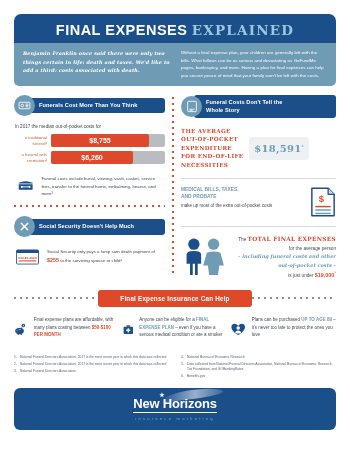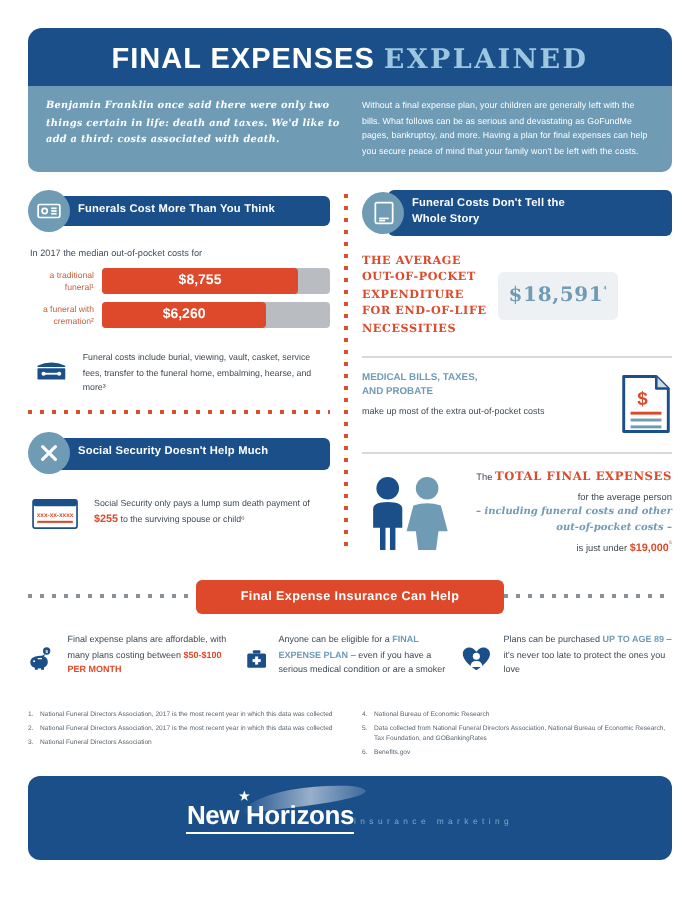--- a/index.html
+++ b/index.html
@@ -133,21 +133,21 @@
   
   .foot { display: flex; margin-top: 12px; gap: 12px; }
   .foot-col { flex: 1; }
   .fn { display: flex; font-size: 3.3px; color: #5a6570; line-height: 1.55; margin-bottom: 2px; }
   .fn-num { width: 6px; flex: 0 0 auto; }
 
   
   .logo-band {
     background: #1b4f8a; border-radius: 6px; margin-top: 7px;
     height: 42px; display: flex; align-items: center; justify-content: center;
-    flex-direction: row;
+    flex-direction: column;
   }
   .logo-main {
     color: #fff; font-size: 13px; font-weight: bold; letter-spacing: -.2px;
     border-bottom: 1.5px solid #fff; padding-bottom: 1px; line-height: 1.1;
     position: relative;
   }
   .logo-star { position: absolute; top: -5px; left: 26px; color: #fff; font-size: 6px; }
   .logo-sub { color: #7ea6c6; font-size: 4.2px; letter-spacing: 2.2px; margin-top: 3px; }
   .swoosh {
     position: absolute; top: -7px; right: -6px; width: 62px; height: 9px;

